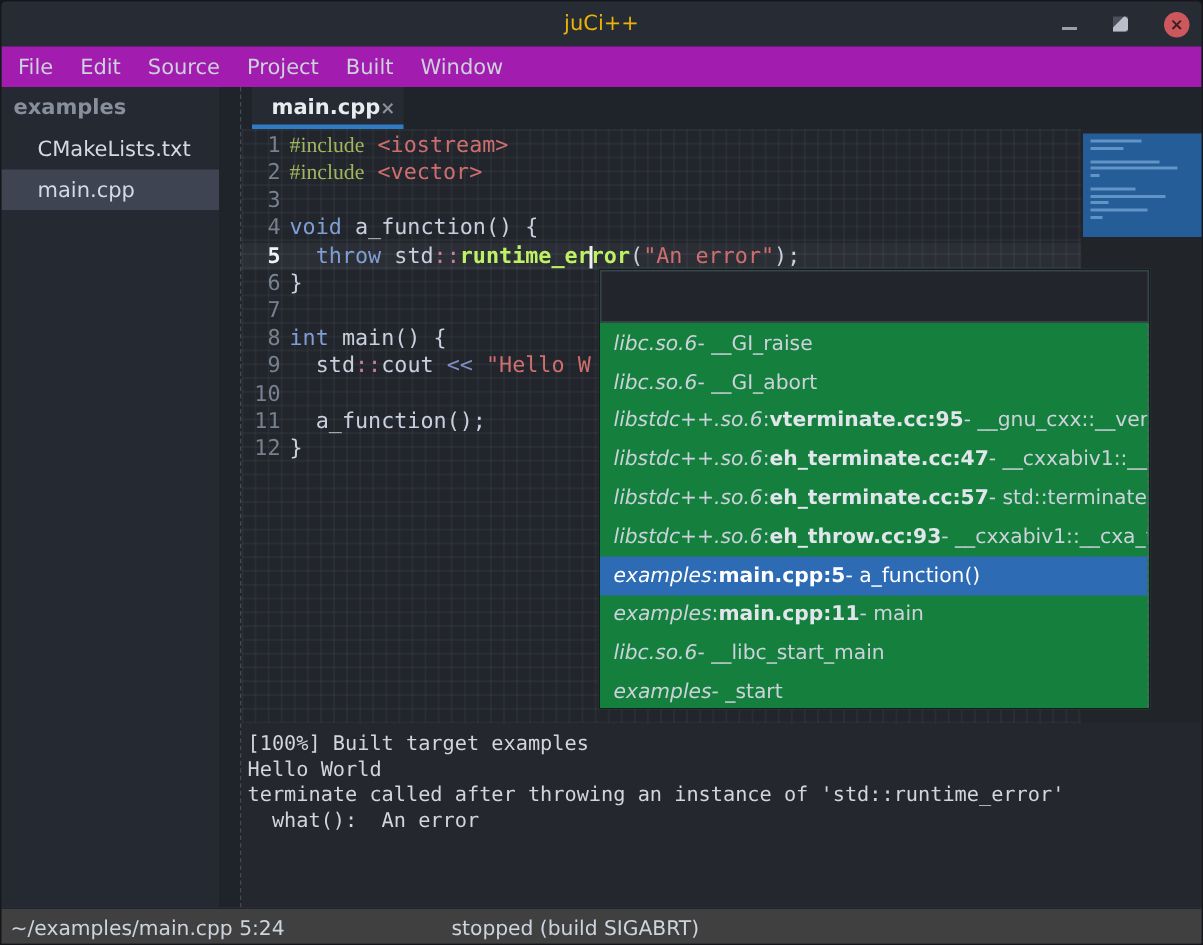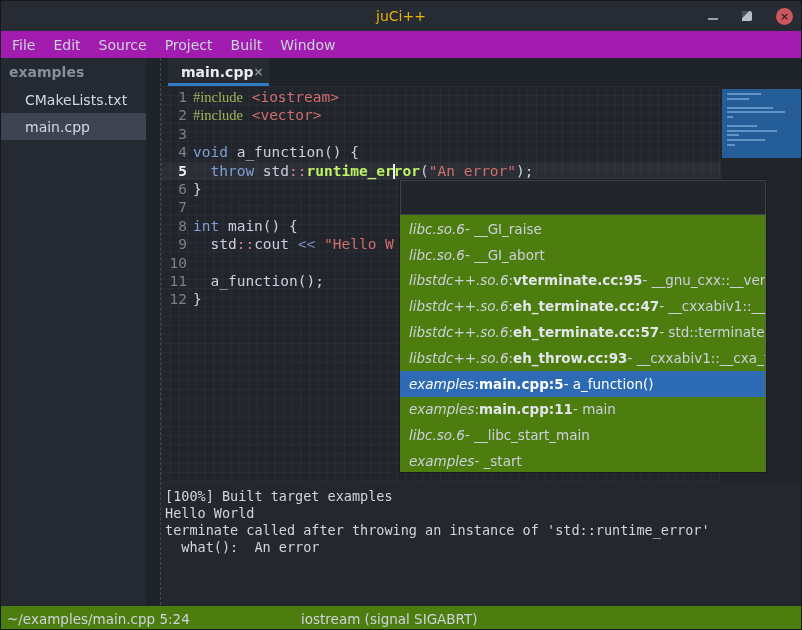--- a/index.html
+++ b/index.html
@@ -73,39 +73,39 @@
   .caret { display:inline-block; width:2px; height:15px; background:#eceff4;
            vertical-align:text-bottom; margin:0 -1px; }
 
   
   .map-strip { position:absolute; left:560px; top:0; width:82px; height:396px; background:#212429; }
   .map-slider { position:absolute; left:1px; top:3px; width:81px; height:69px; background:#245d98; padding:4px 0 0 5px; }
   .map-slider i { display:block; height:2px; margin-bottom:2.6px; background:rgba(145,195,235,0.55); }
 
   
   .popup { position:absolute; left:398px; top:178px; width:368px; height:294px;
-           background:#4d7c0f; border:1px solid #181b20; z-index:5;padding-left:13px; }
+           background:#15803d; border:1px solid #181b20; z-index:5;padding-left:13px; }
   .popup-entry { position:absolute; left:0px; top:0px; width:366px; height:35px;
                  background:#22262c; border:1px solid #3c424d; }
   .popup-list { position:absolute; left:0; top:36px; width:366px; height:256px;
                 border-right:1px dashed #5a606b; overflow:hidden; }
   .popup-row { height:25.8px; display:flex; align-items:center; padding-left:9px;
                font-size:13.5px; color:#ccd2dc; white-space:nowrap; overflow:hidden; }
   .popup-row .lib { font-style:italic; }
   .popup-row b { color:#e2e6ec; }
   .popup-row.selected { background:#2d6cb5; color:#ffffff; }
   .popup-row.selected b { color:#ffffff; }
 
   
   .terminal { position:absolute; left:160px; top:481px; width:642px; height:123px; background:#24272d;
               font-family:"DejaVu Sans Mono", monospace; font-size:13.5px; line-height:17px;
               color:#d2d6dc; padding:6px 0 0 4px; white-space:pre; overflow:hidden; }
 
   
-  .statusbar { position:absolute; left:0; top:604px; width:802px; height:26px; background:#4d7c0f;
+  .statusbar { position:absolute; left:0; top:604px; width:802px; height:26px; background:#404040;
                border-top:1px solid #20242c; display:flex; align-items:center; font-size:13.5px; color:#ced4dd; }
   .status-left { margin-left:6px; }
   .status-mid { position:absolute; left:300px; }
 </style>
 </head>
 <body>
 
 <div class="window">
 
   <div class="titlebar">
@@ -197,16 +197,16 @@
         <div class="popup-row"><span class="lib">examples</span>:<b>main.cpp:11</b> - main</div>
         <div class="popup-row"><span class="lib">libc.so.6</span> - __libc_start_main</div>
         <div class="popup-row"><span class="lib">examples</span> - _start</div>
       </div>
   </div>
 
   <div class="terminal" id="term"><div>[100%] Built target examples</div><div>Hello World</div><div>terminate called after throwing an instance of 'std::runtime_error'</div><div>  what():  An error</div></div>
 
   <div class="statusbar">
     <span class="status-left">~/examples/main.cpp 5:24</span>
-    <span class="status-mid">iostream (signal SIGABRT)</span>
+    <span class="status-mid">stopped (build SIGABRT)</span>
   </div>
 
 </div>
 
 </body></html>

